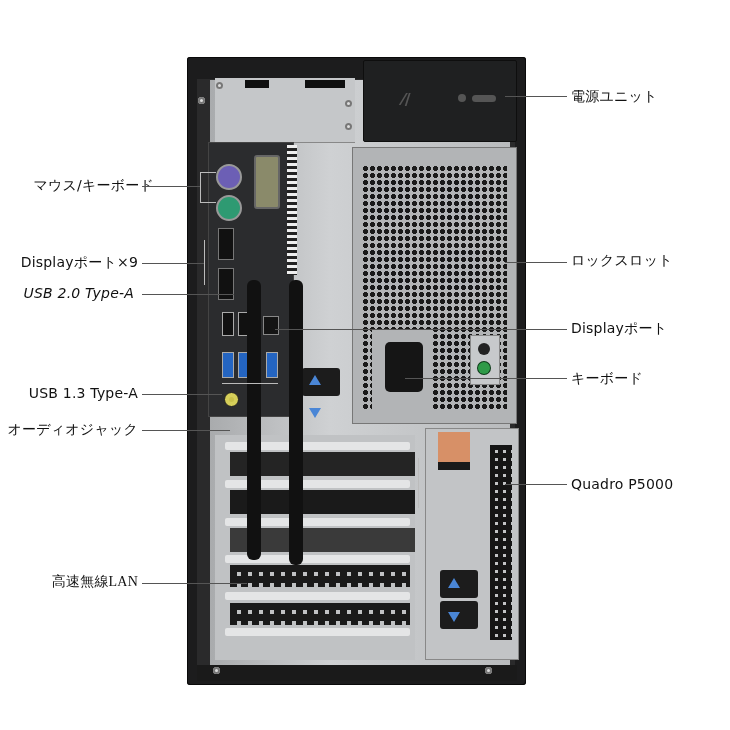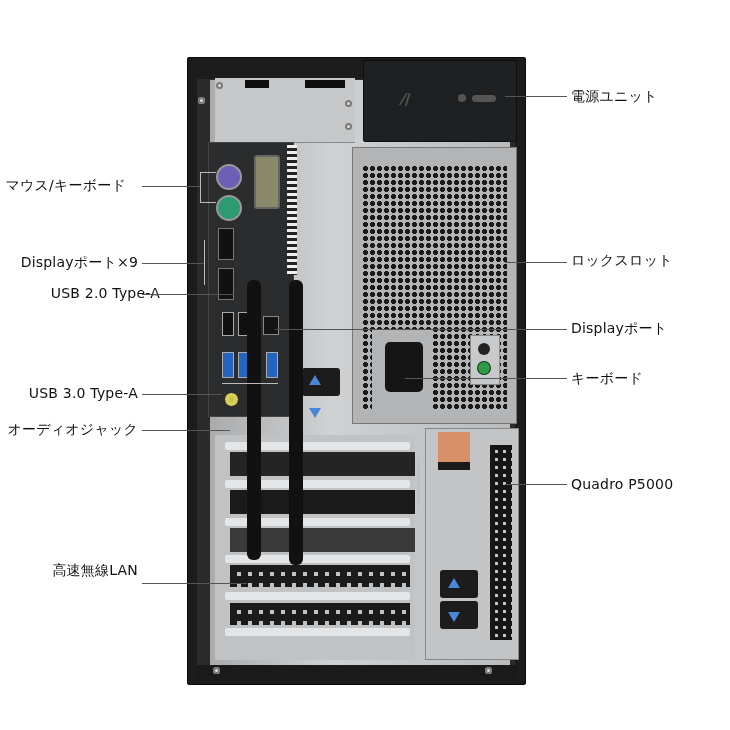--- a/index.html
+++ b/index.html
@@ -126,41 +126,41 @@
   <div class="latch" style="left:440px;top:570px;"></div>
   <div class="tri-up" style="left:448px;top:578px;"></div>
   <div class="latch" style="left:440px;top:601px;"></div>
   <div class="tri-down" style="left:448px;top:612px;"></div>
 
   <div class="bottom-bar"></div>
   <div class="screw" style="left:213px;top:667px;"></div>
   <div class="screw" style="left:485px;top:667px;"></div>
 </div>
 
-<div class="lbl left" style="right:604px;top:177px;">マウス/キーボード</div>
+<div class="lbl left" style="right:576px;top:177px;">マウス/キーボード</div>
 <div class="line" style="left:142px;top:186px;width:58px;"></div>
 <div class="vline" style="left:200px;top:172px;height:30px;"></div>
 <div class="hline-w" style="left:200px;top:172px;width:16px;"></div>
 <div class="hline-w" style="left:200px;top:202px;width:16px;"></div>
 
 <div class="lbl left" style="right:592px;top:254px;">Displayポート×9</div>
 <div class="line" style="left:142px;top:263px;width:62px;"></div>
 <div class="vline" style="left:204px;top:240px;height:45px;"></div>
 
-<div class="lbl left" style="right:570px;top:285px;">USB 2.0 Type-A</div>
+<div class="lbl left" style="right:596px;top:285px;font-style:italic;">USB 2.0 Type-A</div>
 <div class="line" style="left:142px;top:294px;width:92px;"></div>
 
-<div class="lbl left" style="right:592px;top:385px;">USB 3.0 Type-A</div>
+<div class="lbl left" style="right:592px;top:385px;">USB 1.3 Type-A</div>
 <div class="line" style="left:142px;top:394px;width:80px;"></div>
 <div class="hline-w" style="left:222px;top:383px;width:56px;"></div>
 
 <div class="lbl left" style="right:592px;top:421px;">オーディオジャック</div>
 <div class="line" style="left:142px;top:430px;width:88px;"></div>
 
-<div class="lbl left" style="right:592px;top:562px;">高速無線LAN</div>
+<div class="lbl left" style="right:592px;top:574px;font-family:Liberation Serif, serif;">高速無線LAN</div>
 <div class="line" style="left:142px;top:583px;width:105px;"></div>
 
 <div class="lbl" style="left:571px;top:88px;">電源ユニット</div>
 <div class="line" style="left:505px;top:96px;width:62px;"></div>
 
 <div class="lbl" style="left:571px;top:252px;">ロックスロット</div>
 <div class="line" style="left:505px;top:262px;width:62px;"></div>
 
 <div class="lbl" style="left:571px;top:320px;">Displayポート</div>
 <div class="line" style="left:275px;top:329px;width:292px;"></div>

